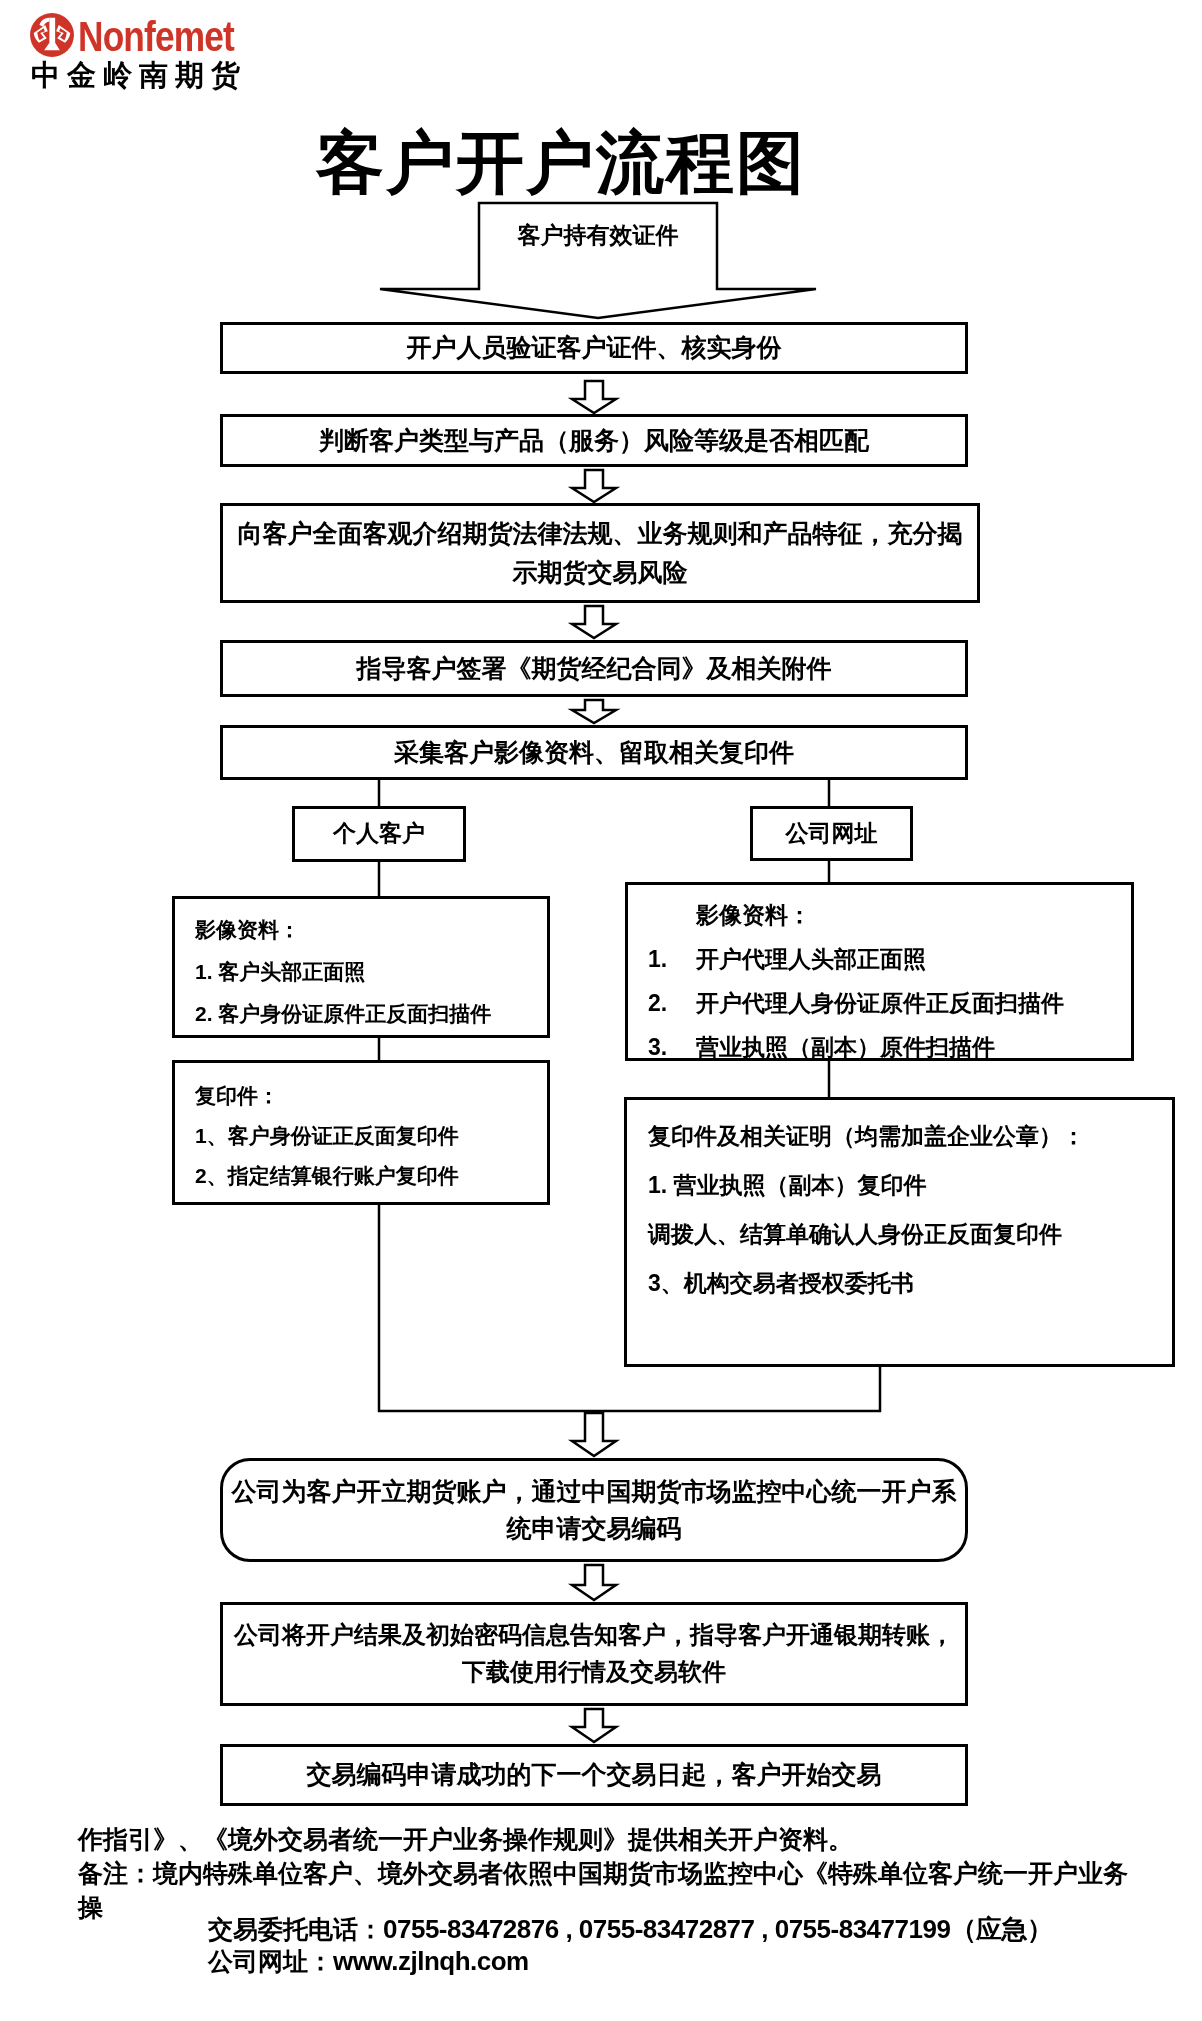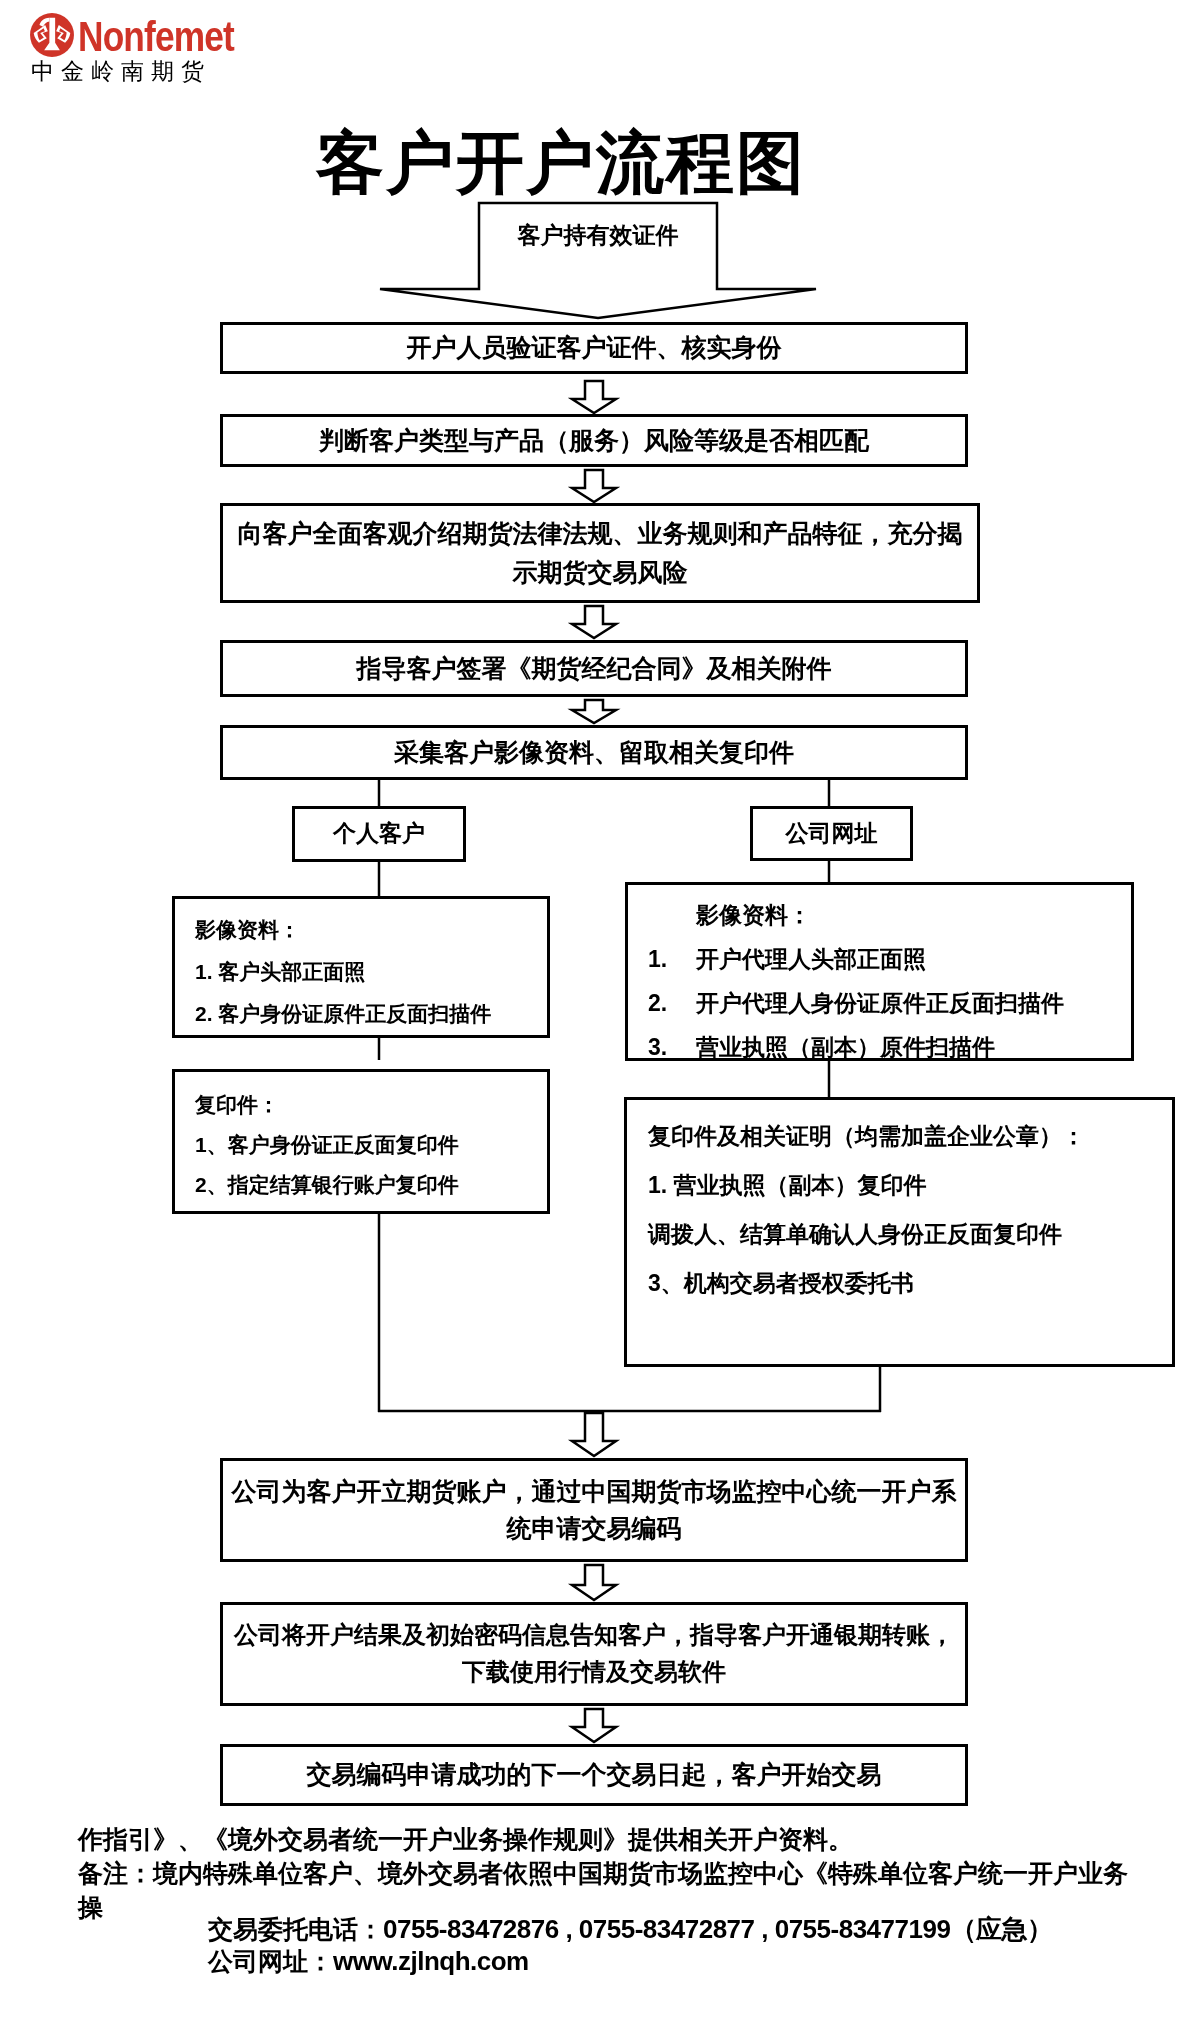--- a/index.html
+++ b/index.html
@@ -3,21 +3,21 @@
 <meta charset="utf-8">
 <style>
   html,body{margin:0;padding:0;background:#fff;}
   body{width:1202px;height:2021px;position:relative;overflow:hidden;
        font-family:"Liberation Sans","DejaVu Sans",sans-serif;color:#000;}
   .abs{position:absolute;}
   
   .brand{position:absolute;left:78px;top:12px;font-size:43px;font-weight:bold;
          color:#cf3428;transform:scaleX(.82);transform-origin:left top;
          letter-spacing:-1px;font-family:"Liberation Sans","DejaVu Sans",sans-serif;}
-  .company{position:absolute;left:31px;top:56px;font-size:23px;font-weight:normal;
+  .company{position:absolute;left:31px;top:56px;font-size:29px;font-weight:bold;
          letter-spacing:7px;}
   
   .page-title{position:absolute;left:0;top:118px;width:1122px;text-align:center;
          font-size:68px;font-weight:bold;letter-spacing:2px;
          font-family:"Liberation Serif","DejaVu Serif",serif;}
   
   .fbox{position:absolute;border:3px solid #000;background:#fff;box-sizing:border-box;
         display:flex;flex-direction:column;align-items:center;justify-content:center;
         text-align:center;font-weight:bold;font-size:25px;line-height:40px;
         font-family:"Liberation Serif","DejaVu Serif",serif;}
@@ -111,21 +111,21 @@
 <div class="fbox" style="left:750px;top:806px;width:163px;height:55px;font-size:23px;">
   <div>公司网址</div>
 </div>
 
 <div class="lbox" style="left:172px;top:896px;width:378px;height:142px;font-size:21px;line-height:42px;padding:10px 0 0 20px;">
   <div class="row">影像资料：</div>
   <div class="row">1. 客户头部正面照</div>
   <div class="row">2. 客户身份证原件正反面扫描件</div>
 </div>
 
-<div class="lbox" style="left:172px;top:1060px;width:378px;height:145px;font-size:21px;line-height:40px;padding:13px 0 0 20px;margin-top:9px;">
+<div class="lbox" style="left:172px;top:1060px;width:378px;height:145px;font-size:21px;line-height:40px;padding:13px 0 0 20px;">
   <div class="row">复印件：</div>
   <div class="row">1、客户身份证正反面复印件</div>
   <div class="row">2、指定结算银行账户复印件</div>
 </div>
 
 <div class="lbox" style="left:625px;top:882px;width:509px;height:179px;font-size:23px;line-height:44px;padding:8px 0 0 20px;">
   <div class="row" style="margin-left:48px;">影像资料：</div>
   <div class="row">
     <span class="numcol">1.</span><span>开户代理人头部正面照</span>
   </div>
@@ -137,21 +137,21 @@
   </div>
 </div>
 
 <div class="lbox" style="left:624px;top:1097px;width:551px;height:270px;font-size:23px;line-height:49px;padding:12px 0 0 21px;">
   <div class="row">复印件及相关证明（均需加盖企业公章）：</div>
   <div class="row">1. 营业执照（副本）复印件</div>
   <div class="row">调拨人、结算单确认人身份正反面复印件</div>
   <div class="row">3、机构交易者授权委托书</div>
 </div>
 
-<div class="fbox" style="left:220px;top:1458px;width:748px;height:104px;line-height:37px;">
+<div class="fbox" style="left:220px;top:1458px;width:748px;height:104px;line-height:37px;border-radius:30px;">
   <div>公司为客户开立期货账户，通过中国期货市场监控中心统一开户系</div>
   <div>统申请交易编码</div>
 </div>
 
 <div class="fbox" style="left:220px;top:1602px;width:748px;height:104px;font-size:24px;line-height:37px;">
   <div>公司将开户结果及初始密码信息告知客户，指导客户开通银期转账，</div>
   <div>下载使用行情及交易软件</div>
 </div>
 
 <div class="fbox" style="left:220px;top:1744px;width:748px;height:62px;">

